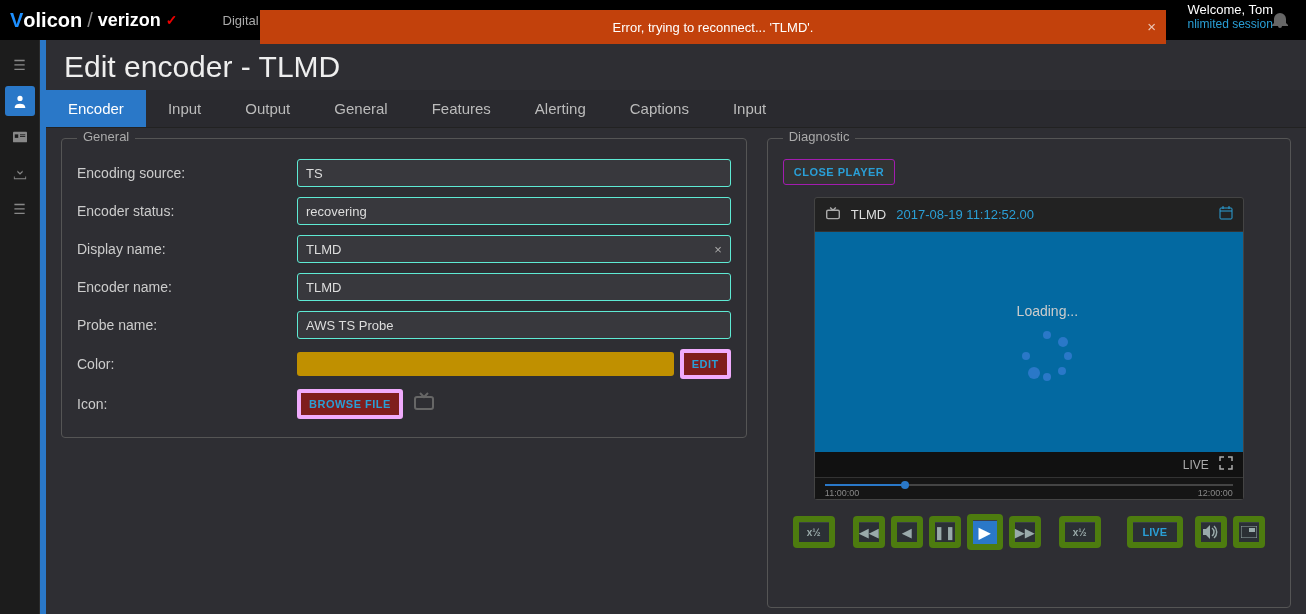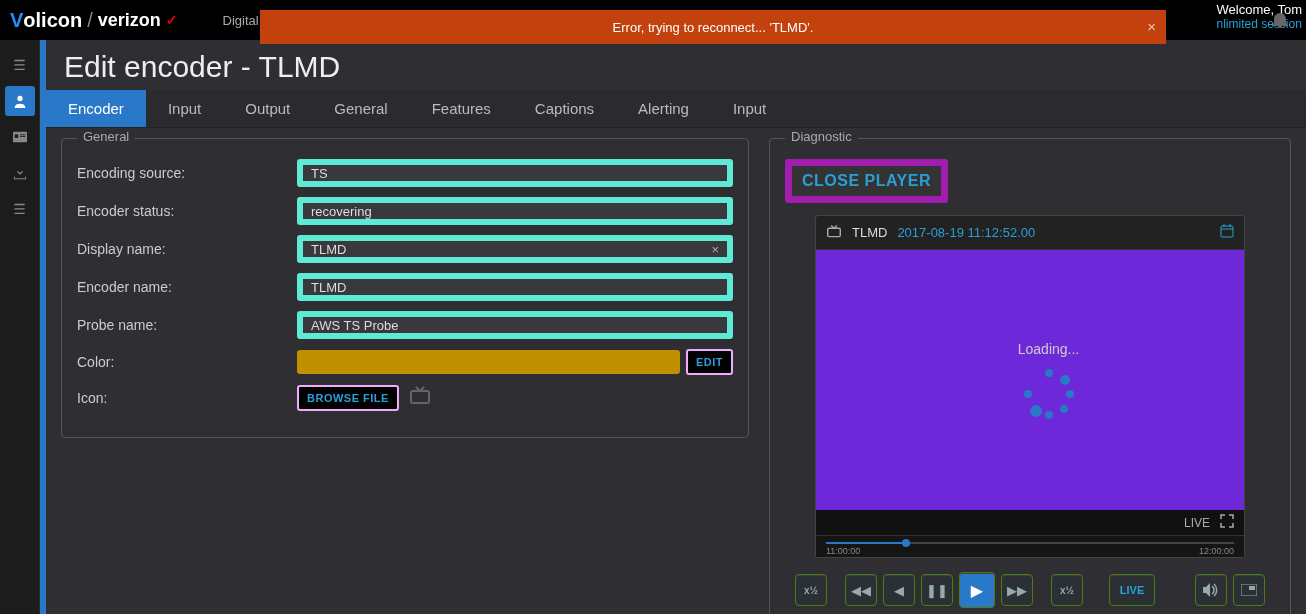--- a/index.html
+++ b/index.html
@@ -6,21 +6,21 @@
 body { background:#111; width:1306px; height:614px; overflow:hidden; position:relative; color:#ccc; }
 
 .topbar { height:40px; background:#000; display:flex; align-items:center; padding:0 10px; position:relative; }
 .logo { font-size:20px; font-weight:bold; display:flex; align-items:center; gap:5px; }
 .logo .v1 { color:#fff; }
 .logo .v1 b { color:#1e90ff; }
 .logo .slash { color:#888; font-weight:normal; }
 .logo .v2 { color:#fff; font-weight:bold; font-size:18px; }
 .logo .check { color:#e00; font-size:14px; vertical-align:top; }
 .logo .dm { color:#aaa; font-size:13px; font-weight:normal; margin-left:20px;padding-left:20px; }
-.topright { position:absolute; right:4px; top:2px; text-align:left; font-size:13px;margin-left:8px; }
+.topright { position:absolute; right:33px; top:2px; text-align:left; font-size:13px;margin-left:8px; }
 .topright .welcome { color:#fff; }
 .topright .session { color:#2a9fd6; font-size:12px; }
 .topbar .bell-outer { position:absolute; right:18px; top:12px; color:#666;}
 
 .errorbar { position:absolute; top:10px; left:260px; right:140px; height:34px; background:#c2410c; color:#fff; display:flex; align-items:center; justify-content:center; font-size:13px; z-index:20; }
 .errorbar .close { position:absolute; right:10px; top:8px; font-size:15px; color:#fff; cursor:pointer; opacity:.7;}
 
 .leftnav { position:absolute; left:0; top:40px; bottom:0; width:40px; background:#1c1c1c; border-right:1px solid #2a2a2a; display:flex; flex-direction:column; align-items:center; padding-top:10px; gap:6px; }
 .leftnav .nitem { width:30px; height:30px; display:flex; align-items:center; justify-content:center; color:#888; font-size:14px; border-radius:3px; cursor:pointer;}
 .leftnav .nitem.active { background:#2a78c8; color:#fff; }
@@ -38,55 +38,55 @@
 .content { display:flex; gap:20px; padding:10px 15px; }
 
 .panel { border:1px solid #555; border-radius:4px; position:relative; padding:20px 15px 15px; }
 .panel .legend { position:absolute; top:-10px; left:15px; background:#2e2e33; padding:0 6px; font-size:13px; color:#aaa; }
 
 .general { width:688px; height:300px; }
 .diag { flex:1; min-height:470px; }
 
 .frow { display:flex; align-items:center; margin-bottom:10px; }
 .frow label { width:220px; font-size:14px; color:#ccc; }
-.field { flex:1; background:#38383d; border:6px solid #5eead4; border-radius:3px; height:28px; padding:0 8px; color:#ddd; font-size:13px; display:flex; align-items:center; position:relative;}
+.field { flex:1; background:#38383d; border:1px solid #5eead4; border-radius:3px; height:28px; padding:0 8px; color:#ddd; font-size:13px; display:flex; align-items:center; position:relative;}
 .field.clear .x { position:absolute; right:8px; color:#aaa; cursor:pointer; }
 .colorbox { background:#c09000; height:24px; flex:1; border-radius:3px; }
-.smallbtn { background:#000000; border:2px solid #f0abfc; color:#2a9fd6; font-size:11px; font-weight:bold; padding:5px 8px; border-radius:3px; cursor:pointer; margin-left:6px; letter-spacing:.5px;}
+.smallbtn { background:#7f1d1d; border:4px solid #f0abfc; color:#2a9fd6; font-size:11px; font-weight:bold; padding:5px 8px; border-radius:3px; cursor:pointer; margin-left:6px; letter-spacing:.5px;}
 .tvico { margin-left:10px; color:#666; font-size:22px;}
 
-.closeplayer { display:inline-block; border:7px solid #a21caf; color:#2a9fd6; font-weight:bold; font-size:16px; padding:6px 10px; border-radius:3px; cursor:pointer; background:#333; letter-spacing:.5px; margin-bottom:12px;}
+.closeplayer { display:inline-block; border:1px solid #a21caf; color:#2a9fd6; font-weight:bold; font-size:11px; padding:6px 10px; border-radius:3px; cursor:pointer; background:#333; letter-spacing:.5px; margin-bottom:12px;}
 
 .player { background:#222; border:1px solid #444; border-radius:3px; width:430px; margin:0 auto; }
 .player-head { display:flex; align-items:center; gap:10px; padding:8px 10px; border-bottom:1px solid #333; font-size:13px;}
 .player-head .name { color:#ddd; }
 .player-head .ts { color:#2a9fd6; }
 .player-head .tvicon { color:#888; }
 .player-head .cal { margin-left:auto; color:#2a9fd6; }
-.video { background:#6d28d9; height:260px; position:relative; display:flex; flex-direction:column; align-items:center; justify-content:center; color:#ccc; font-size:14px;padding-left:37px;}
+.video { background:#0369a1; height:220px; position:relative; display:flex; flex-direction:column; align-items:center; justify-content:center; color:#ccc; font-size:14px;padding-left:37px;}
 .spinner { width:50px; height:50px; position:relative; margin-top:12px;}
 .spinner div { position:absolute; width:8px; height:8px; background:#2a78c8; border-radius:50%; }
 .spinner div:nth-child(1){top:0;left:21px;}
 .spinner div:nth-child(2){top:6px;left:36px;width:10px;height:10px;}
 .spinner div:nth-child(3){top:21px;left:42px;}
 .spinner div:nth-child(4){top:36px;left:36px;}
 .spinner div:nth-child(5){top:42px;left:21px;}
 .spinner div:nth-child(6){top:36px;left:6px;width:12px;height:12px;}
 .spinner div:nth-child(7){top:21px;left:0;}
 
 .livebar { display:flex; justify-content:flex-end; align-items:center; padding:4px 10px; color:#aaa; font-size:12px; gap:10px; background:#111;}
 .timeline { position:relative; height:22px; background:#151515; padding:8px 10px 12px; font-size:9px; color:#888; border-top:1px solid #333;}
 .timeline .line { position:absolute; top:6px; left:10px; right:10px; height:2px; background:#444;}
 .timeline .fill { position:absolute; top:6px; left:10px; width:80px; height:2px; background:#2a78c8;}
 .timeline .knob { position:absolute; top:3px; left:86px; width:8px; height:8px; border-radius:50%; background:#2a78c8;}
 .timeline .t1 { position:absolute; left:10px; top:10px;}
 .timeline .t2 { position:absolute; right:10px; top:10px;}
 
 .controls { display:flex; align-items:center; gap:6px; padding:14px 10px 10px; }
-.cbtn { width:32px; height:32px; background:#2b3035; border:1px solid #4d7c0f; border-radius:4px; display:flex; align-items:center; justify-content:center; color:#9aa; font-size:13px; cursor:pointer; box-shadow:inset 0 1px 0 #3a4045;}
+.cbtn { width:32px; height:32px; background:#2b3035; border:6px solid #4d7c0f; border-radius:4px; display:flex; align-items:center; justify-content:center; color:#9aa; font-size:13px; cursor:pointer; box-shadow:inset 0 1px 0 #3a4045;}
 .cbtn.play { background:#2a78c8; color:#fff; width:36px; height:36px; font-size:16px;}
 .cbtn.txt { width:auto; padding:0 8px; font-size:10px; font-weight:bold;}
 .cbtn.live { color:#2a9fd6; font-weight:bold; font-size:11px; padding:0 10px; width:auto;}
 .controls .spacer { flex:1; }
 </style>
 </head>
 <body>
 
 <div class="topbar">
   <div class="logo">
@@ -140,22 +140,22 @@
   </div>
 
 <div class="main">
   <div class="pagetitle">Edit encoder - TLMD</div>
   <div class="tabs">
     <div class="tab active">Encoder</div>
     <div class="tab">Input</div>
     <div class="tab">Output</div>
     <div class="tab">General</div>
     <div class="tab">Features</div>
+    <div class="tab">Alerting</div>
     <div class="tab">Captions</div>
-    <div class="tab">Alerting</div>
     <div class="tab">Input</div>
   </div>
 
   <div class="content">
     <div class="panel general">
       <div class="legend">General</div>
       <div class="frow">
           <label>Encoding source:</label>
           <div class="field">
             <span>TS</span>

